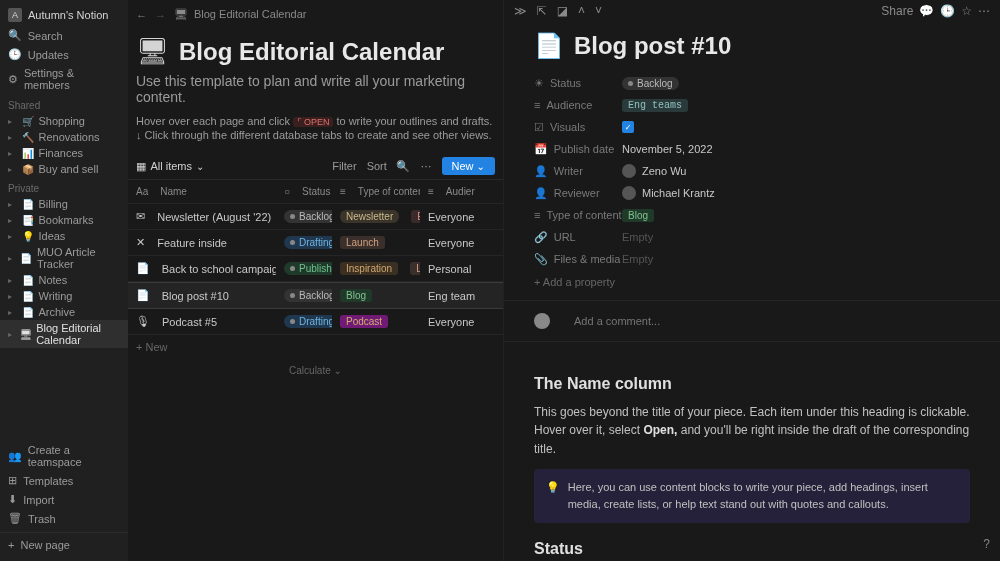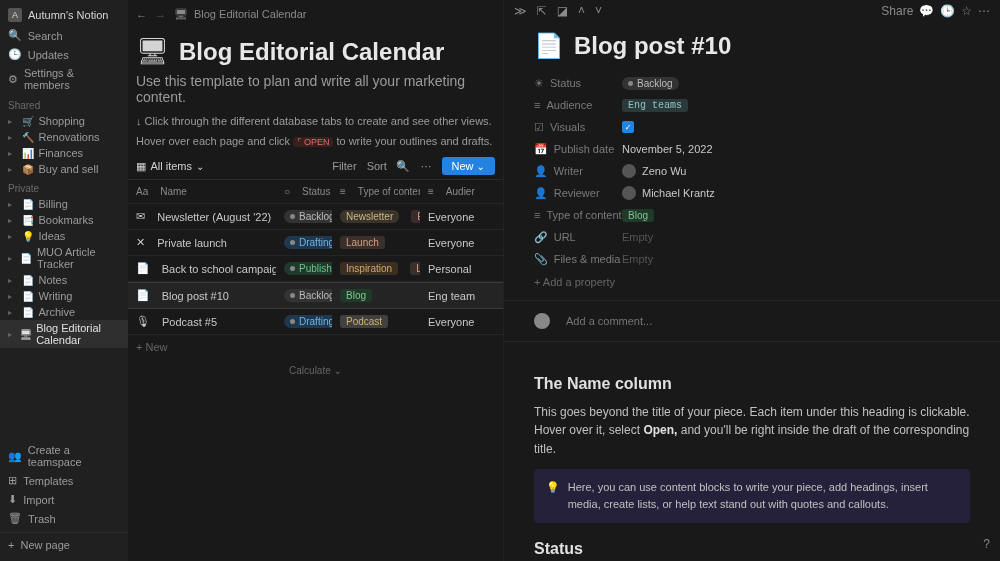--- a/index.html
+++ b/index.html
@@ -42,39 +42,39 @@
 .sp-backlog { background: #333; color: #bbb; }
 .sp-drafting { background: #20384f; color: #6fb3e0; }
 .sp-published { background: #1f3a2a; color: #6fbf8f; }
 .dot { width: 5px; height: 5px; border-radius: 50%; background: #888; }
 .tag { padding: 1px 6px; border-radius: 3px; font-size: 10px; }
 .tag-newsletter { background: #3a342a; color: #c9b98a; border-radius: 6px; }
 .tag-email { background: #3a2a2a; color: #d08a8a; }
 .tag-launch { background: #3a2f2a; color: #d0a080; }
 .tag-insp { background: #3a2f20; color: #d0a870; }
 .tag-blog { background: #203a2a; color: #80c090; }
-.tag-podcast { background: #404040; color: #d0b070; }
+.tag-podcast { background: #701a75; color: #d0b070; }
 .tag-eng { background: #2a3a3a; color: #90c0c0; font-family: Liberation Mono, monospace; }
 .new-row { padding: 6px 8px; color: #666; font-size: 11px; }
 .calc-row { padding: 6px 8px; color: #666; font-size: 10px; text-align: center; }
 .panel { width: 497px; background: #191919; border-left: 1px solid #222; display: flex; flex-direction: column; overflow-y: auto; }
 .panel-top { display: flex; align-items: center; padding: 4px 10px; gap: 10px; color: #8a8a8a; }
 .panel-top .right { margin-left: auto; display: flex; gap: 6px; align-items: center; }
 .panel-title { display: flex; align-items: center; gap: 10px; padding: 10px 30px 12px; }
 .panel-title .picon { font-size: 24px; }
 .panel-title h1 { font-size: 24px; font-weight: 700; color: #e8e8e8; }
 .props { padding: 0 30px; }
 .prop-row { display: flex; align-items: center; padding: 4px 0; font-size: 11px; min-height: 22px; }
 .prop-label { width: 88px; color: #7a7a7a; display: flex; align-items: center; gap: 6px; }
 .prop-value { color: #c8c8c8; display: flex; align-items: center; gap: 6px; }
 .prop-value.empty { color: #555; }
 .avatar { width: 14px; height: 14px; border-radius: 50%; background: #555; display: inline-block; }
 .checkbox-on { width: 12px; height: 12px; background: #2383e2; border-radius: 2px; display: flex; align-items: center; justify-content: center; font-size: 8px; color: #fff; }
 .add-prop { color: #666; padding: 6px 0; font-size: 11px; }
-.comment-row { display: flex; align-items: center; gap: 16px; padding: 12px 30px; border-top: 1px solid #252525; border-bottom: 1px solid #252525; margin-top: 6px; }
+.comment-row { display: flex; align-items: center; gap: 24px; padding: 12px 30px; border-top: 1px solid #252525; border-bottom: 1px solid #252525; margin-top: 6px; }
 .comment-row .avatar { width: 16px; height: 16px; background: #888; }
 .comment-row input { background: transparent; border: none; color: #666; font-size: 11px; outline: none; flex: 1; }
 .page-body { padding: 16px 30px 30px; font-size: 12px; color: #c0c0c0; line-height: 1.55; }
 .page-body h2 { font-size: 16px; font-weight: 700; color: #e0e0e0; margin-bottom: 6px; margin-top: 14px; }
 .page-body p { margin-bottom: 10px; }
 .page-body strong { color: #e0e0e0; font-weight: 600; }
 .callout { background: #25213a; padding: 10px 12px; border-radius: 4px; display: flex; gap: 8px; margin: 10px 0; font-size: 11px; }
 .help-btn { position: fixed; bottom: 10px; right: 10px; color: #888; font-size: 12px; }
 .icon-sm { font-size: 10px; }
 </style>
@@ -196,24 +196,24 @@
       <span>🖥</span>
       <span>Blog Editorial Calendar</span>
     </span>
   </div>
   <div class="content">
     <div class="title-row">
       <span class="title-icon">🖥</span>
       <h1 class="page-title">Blog Editorial Calendar</h1>
     </div>
     <div class="subtitle">Use this template to plan and write all your marketing content.</div>
-    <div class="instr" style="padding-bottom:8px;">↓ Click through the different database tabs to create and see other views.</div>
     <div class="instr">
       <span>Hover over each page and click </span><span class="open-pill">⌜ OPEN</span><span> to write your outlines and drafts.</span>
     </div>
+    <div class="instr" style="padding-bottom:8px;">↓ Click through the different database tabs to create and see other views.</div>
 
     <div class="db-toolbar">
       <span class="view">
         <span>▦</span>
         <span>All items</span>
         <span class="icon-sm">⌄</span>
       </span>
       <span class="spacer"></span>
       <span>Filter</span>
       <span>Sort</span>
@@ -254,21 +254,21 @@
               <span class="tag tag-newsletter">Newsletter</span> 
               <span class="tag tag-email">Email</span>
             </div>
     <div class="td col-aud">
               <span>Everyone</span>
             </div>
           </div>
           <div class="td-row">
     <div class="td col-name">
               <span>✕</span>
-              <span>Private launch</span>
+              <span>Feature inside</span>
             </div>
     <div class="td col-status">
               <span class="status-pill sp-drafting"><span class="dot"></span>Drafting</span>
             </div>
     <div class="td col-type">
               <span class="tag tag-launch">Launch</span>
             </div>
     <div class="td col-aud">
               <span>Everyone</span>
             </div>

